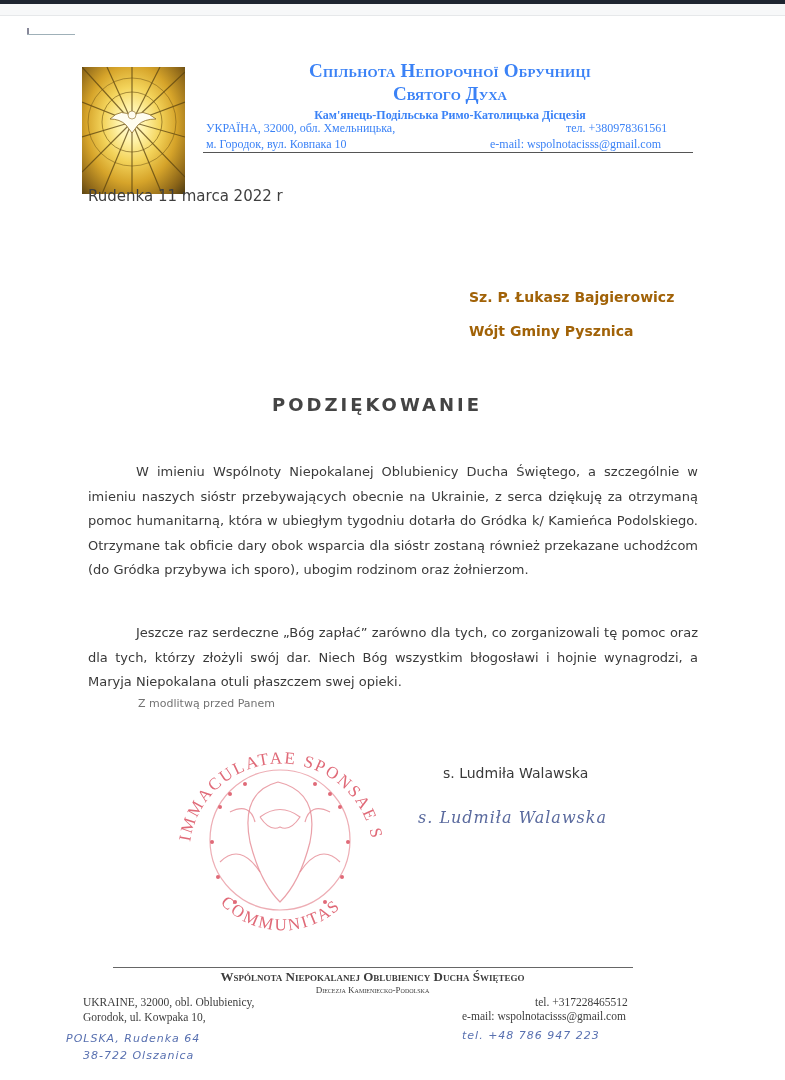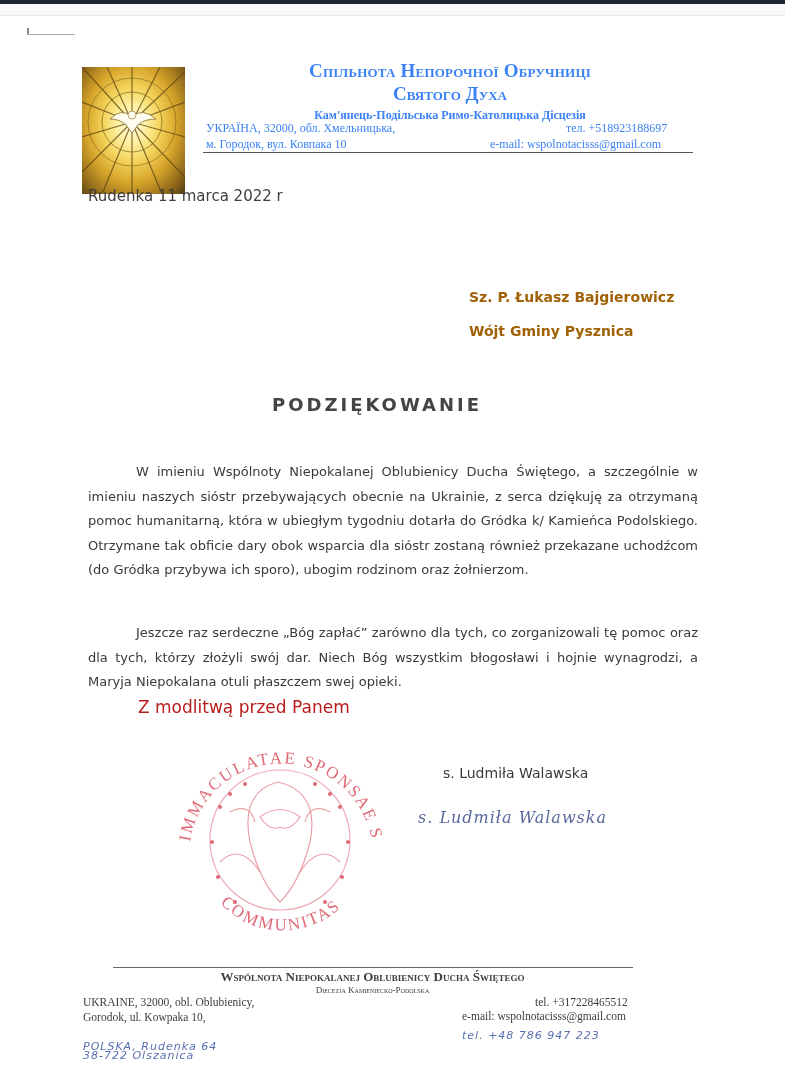--- a/index.html
+++ b/index.html
@@ -33,36 +33,36 @@
 
   .recipient { position: absolute; left: 469px; font-size: 14px; font-weight: bold; color: #a16207; }
   .r1 { top: 289px; } .r2 { top: 323px; }
 
   .title { position: absolute; left: 272px; top: 394px; font-size: 18px; font-weight: bold; letter-spacing: 3px; color: #444; }
 
   .body-text { position: absolute; left: 88px; width: 610px; font-size: 13px; line-height: 24.5px; color: #3a3a3a; text-align: justify; }
   .p1 { top: 460px; }
   .p2 { top: 621px; }
   .para { text-indent: 48px; margin: 0; }
-  .closing { position: absolute; left: 138px; top: 697px; font-size: 17px; color: #b91c1c; }
+  .closing { position: absolute; left: 138px; top: 697px; font-size: 11px; color: #737373; }
 
   .seal { position: absolute; left: 160px; top: 722px; width: 240px; height: 236px; }
   .sig-name { position: absolute; left: 443px; top: 765px; font-size: 14px; color: #3a3a3a; }
   .sig-hand { position: absolute; left: 418px; top: 808px; font-family: "DejaVu Serif", serif; font-style: italic; font-size: 16px; color: #5a6a9e; letter-spacing: 1px; }
 
   .foot-line { position: absolute; left: 113px; top: 967px; width: 520px; height: 1px; background: #666; }
   .foot { position: absolute; font-family: "Liberation Serif", "DejaVu Serif", serif; color: #3d3d3d; }
   .foot-title { left: 110px; top: 969px; width: 525px; text-align: center; font-size: 13px; font-weight: bold; font-variant: small-caps; }
   .foot-sub { left: 110px; top: 985px; width: 525px; text-align: center; font-size: 9px; font-weight: normal; font-variant: small-caps; }
   .foot-a1 { left: 83px; top: 996px; font-size: 11.5px; }
   .foot-a2 { left: 83px; top: 1011px; font-size: 11.5px; }
   .foot-tel { left: 535px; top: 996px; font-size: 11.5px; }
   .foot-mail { left: 462px; top: 1010px; font-size: 11.5px; }
   .hand { position: absolute; font-family: "DejaVu Sans", sans-serif; font-style: italic; font-size: 11px; color: #5870b0; letter-spacing: 1px; }
-  .h1 { left: 83px; top: 1032px; margin-top: 8px; } .h2 { left: 83px; top: 1049px; } .h3 { left: 462px; top: 1029px; text-align: right; }
+  .h1 { left: 66px; top: 1032px; } .h2 { left: 83px; top: 1049px; } .h3 { left: 462px; top: 1029px; text-align: right; }
 </style>
 </head>
 <body>
 
 <div class="topbar"></div>
 <div class="topbar2"></div>
 <div class="scanmark"></div>
 
 <div class="logo">
   <svg width="103" height="127" viewBox="0 0 103 127">
@@ -87,21 +87,21 @@
     <path d="M28 52 Q40 40 50 50 Q60 40 74 52 Q62 52 56 58 L50 66 L44 58 Q38 52 28 52 Z" fill="#fffdf0" stroke="#8a6a20" stroke-width="0.8"></path>
     <circle cx="50" cy="48" r="4" fill="#fffdf0" stroke="#8a6a20" stroke-width="0.6"></circle>
   </svg>
 </div>
 
 <div class="hdr hdr-title1">Спільнота Непорочної Обручниці</div>
 <div class="hdr hdr-title2">Святого Духа</div>
 <div class="hdr hdr-sub">Кам'янець-Подільська Римо-Католицька Дісцезія</div>
 <div class="hdr hdr-addr1">УКРАЇНА, 32000, обл. Хмельницька,</div>
 <div class="hdr hdr-addr2">м. Городок, вул. Ковпака 10</div>
-<div class="hdr hdr-tel">тел.  +518923188697</div>
+<div class="hdr hdr-tel">тел.  +380978361561</div>
 <div class="hdr hdr-mail">e-mail: wspolnotacisss@gmail.com</div>
 <div class="hdr-line"></div>
 
 <div class="date">Rudenka 11 marca 2022 r</div>
 
 <div class="recipient r1">Sz. P. Łukasz Bajgierowicz</div>
 <div class="recipient r2">Wójt Gminy Pysznica</div>
 
 <div class="title">PODZIĘKOWANIE</div>
 

